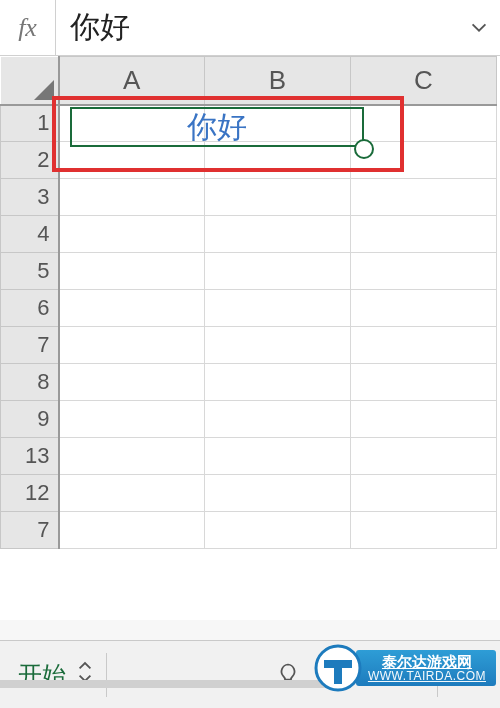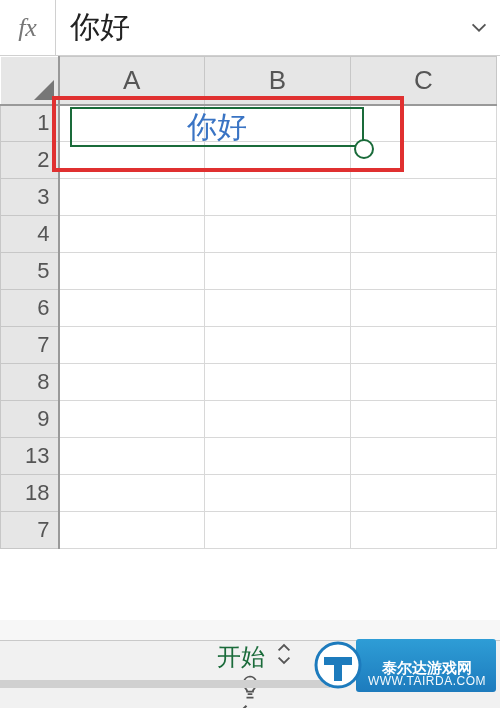--- a/index.html
+++ b/index.html
@@ -125,21 +125,20 @@
     z-index: 4;
   }
   .bottombar {
     position: absolute;
     bottom: 0; left: 0; right: 0;
     height: 68px;
     background: #f1f1f1;
     border-top: 1px solid #c9c9c9;
     display: flex;
     align-items: center;
-    flex-direction: column;
   }
   .tab {
     color: #1a6b3a;
     font-size: 24px;
     padding: 0 8px 0 18px;
     display: flex; align-items: center; gap: 10px;
   }
   .tab .ud { color: #555; }
   .tab .ud svg { width: 18px; height: 22px; }
   .sep { width: 1px; height: 44px; background: #c9c9c9; margin: 0 4px; }
@@ -168,25 +167,26 @@
     width: 48px; height: 48px;
     position: relative;
     margin-right: -6px;
     z-index: 2;
   }
   .wmtxt {
     background: linear-gradient(180deg, #2e9dd6, #1d7bbd);
     color: #fff;
     font-weight: bold;
     font-size: 15px;
-    padding: 21px 10px 4px 12px;
+    padding: 4px 10px 4px 12px;
     border-radius: 3px;
     white-space: nowrap;
     line-height: 1.05;
     text-align: center;
+    text-decoration: underline;
   }
   .wmhost {
     font-size: 12px; font-weight: normal; letter-spacing: 0.5px; opacity: .95;
   }
 </style>
 </head>
 <body>
 
 <div class="fbar">
   <div class="fx">
@@ -263,21 +263,21 @@
           <td class="cell colB"></td>
           <td class="cell colC"></td>
         </tr>
     <tr>
           <th class="rowh">13</th>
           <td class="cell colA"></td>
           <td class="cell colB"></td>
           <td class="cell colC"></td>
         </tr>
     <tr>
-          <th class="rowh">18</th>
+          <th class="rowh">12</th>
           <td class="cell colA"></td>
           <td class="cell colB"></td>
           <td class="cell colC"></td>
         </tr>
     <tr>
           <th class="rowh">7</th>
           <td class="cell colA"></td>
           <td class="cell colB"></td>
           <td class="cell colC"></td>
         </tr>

